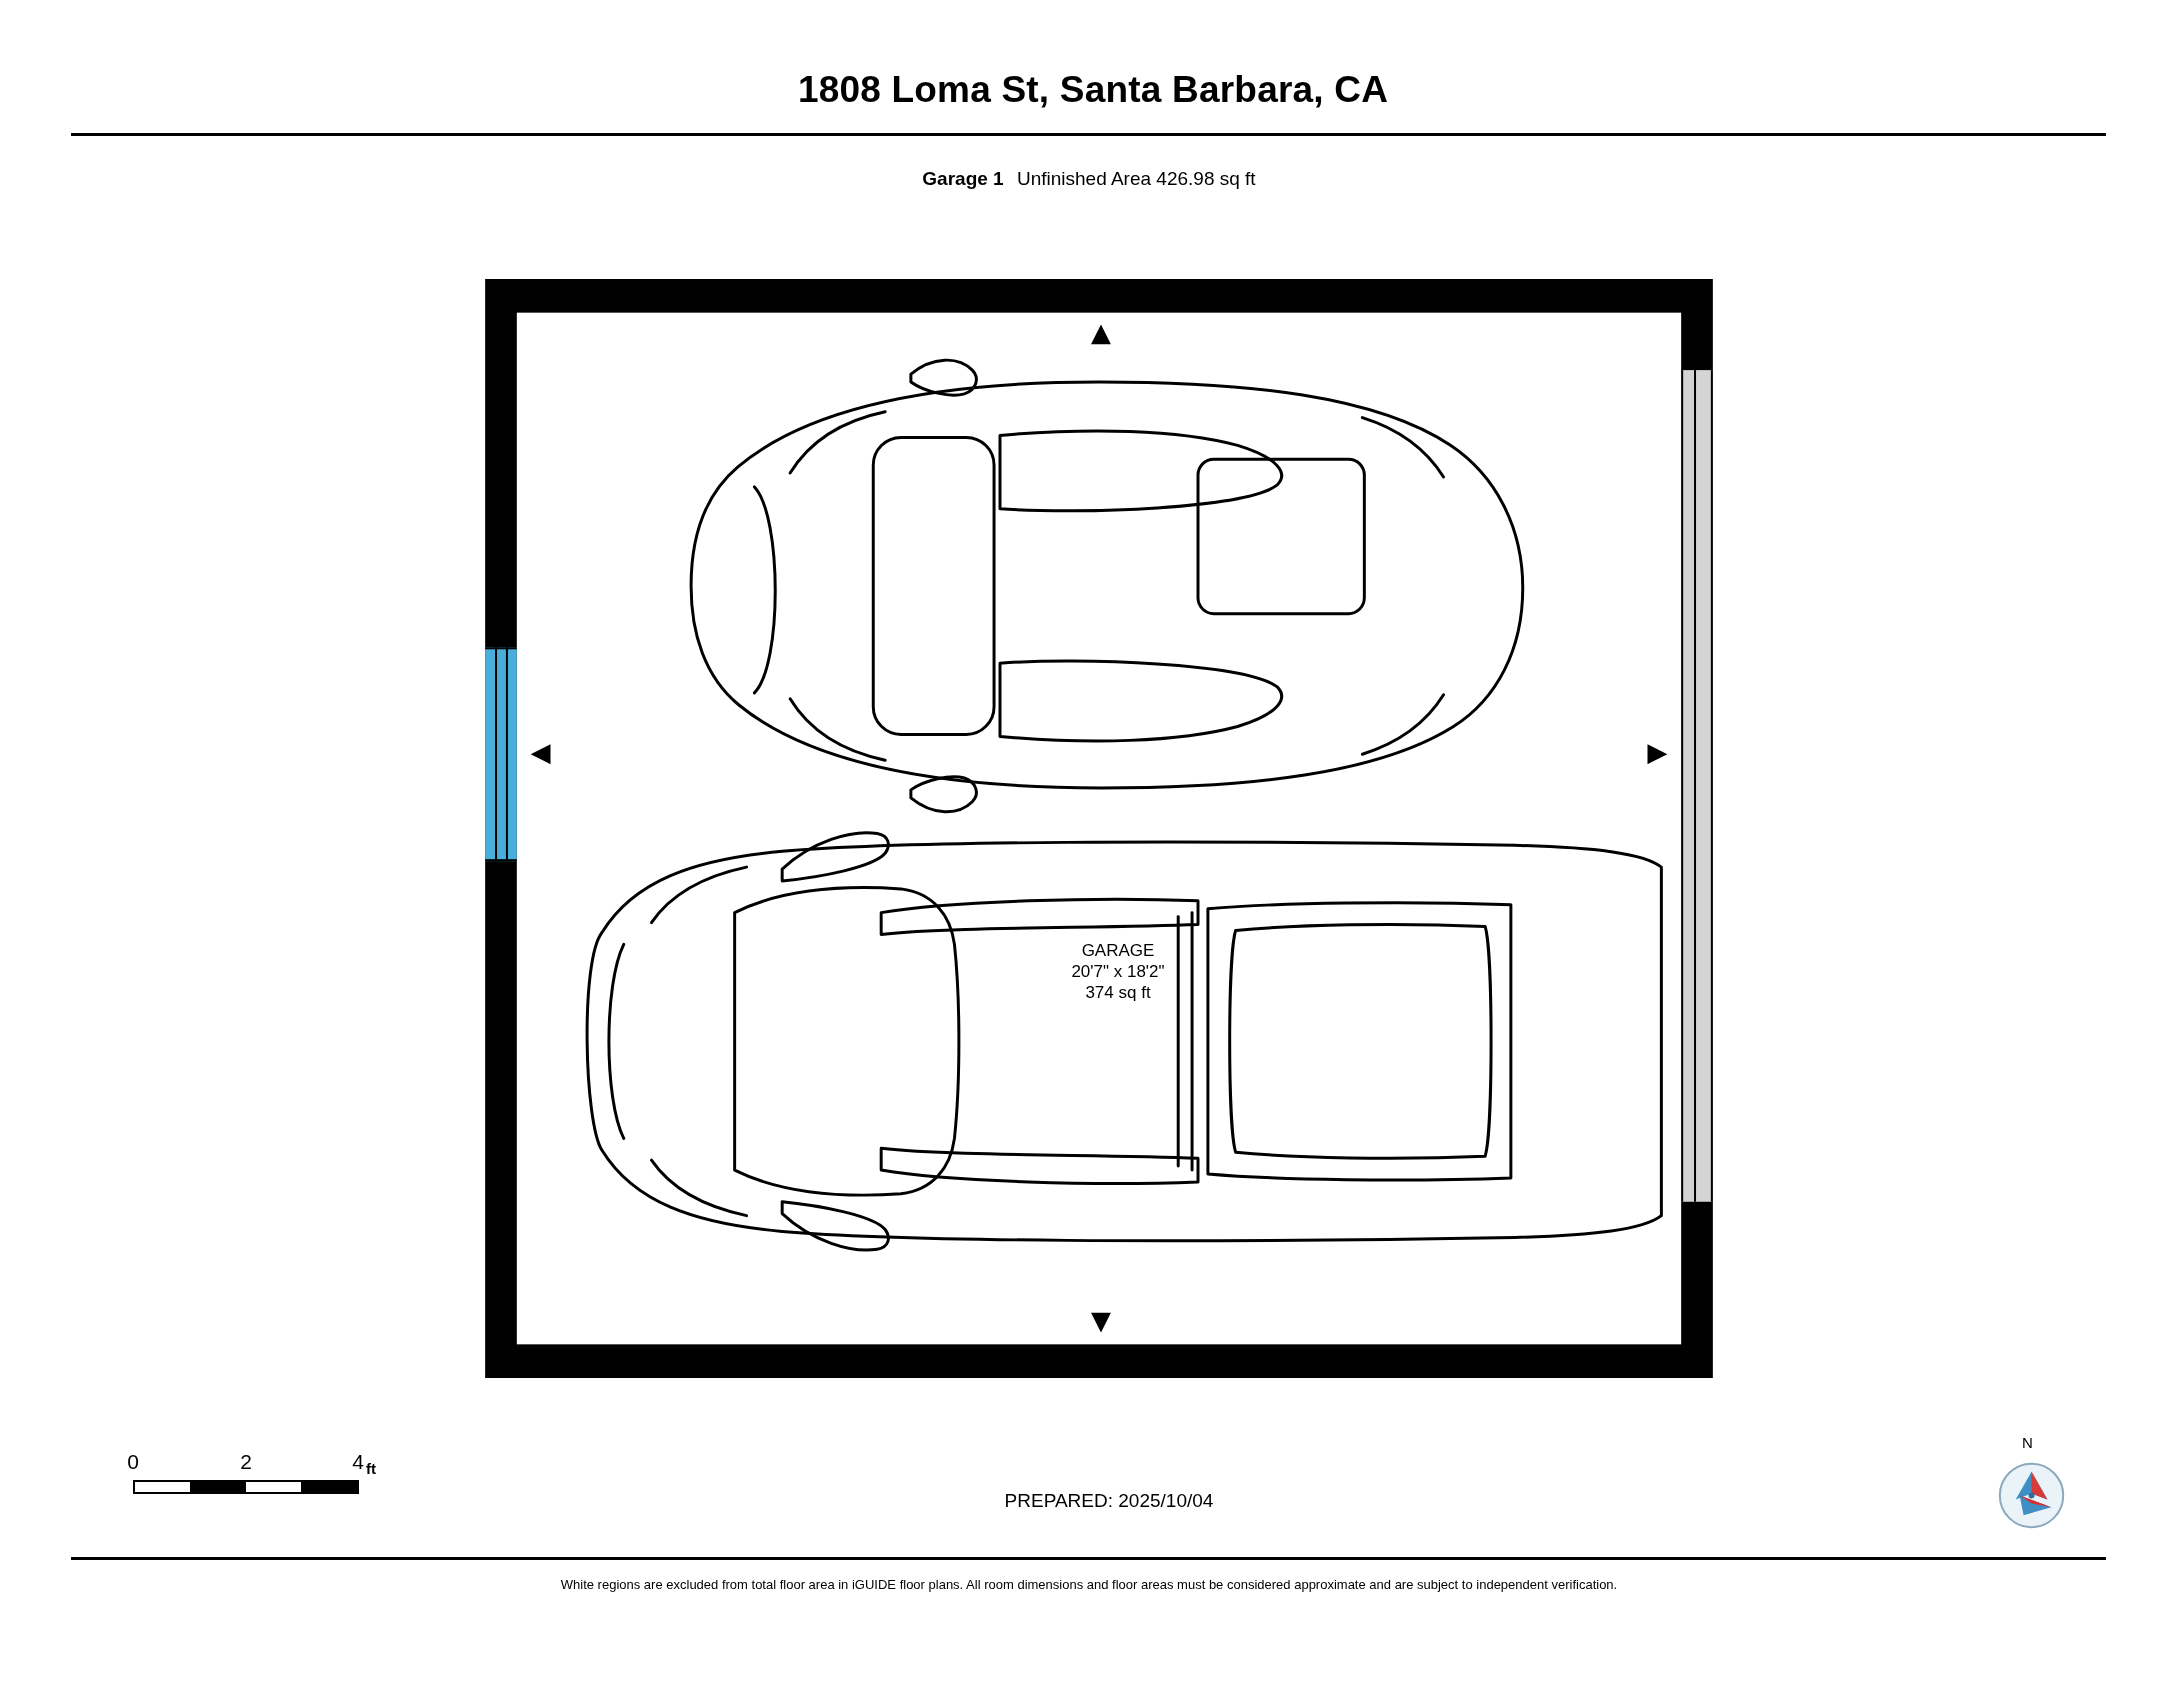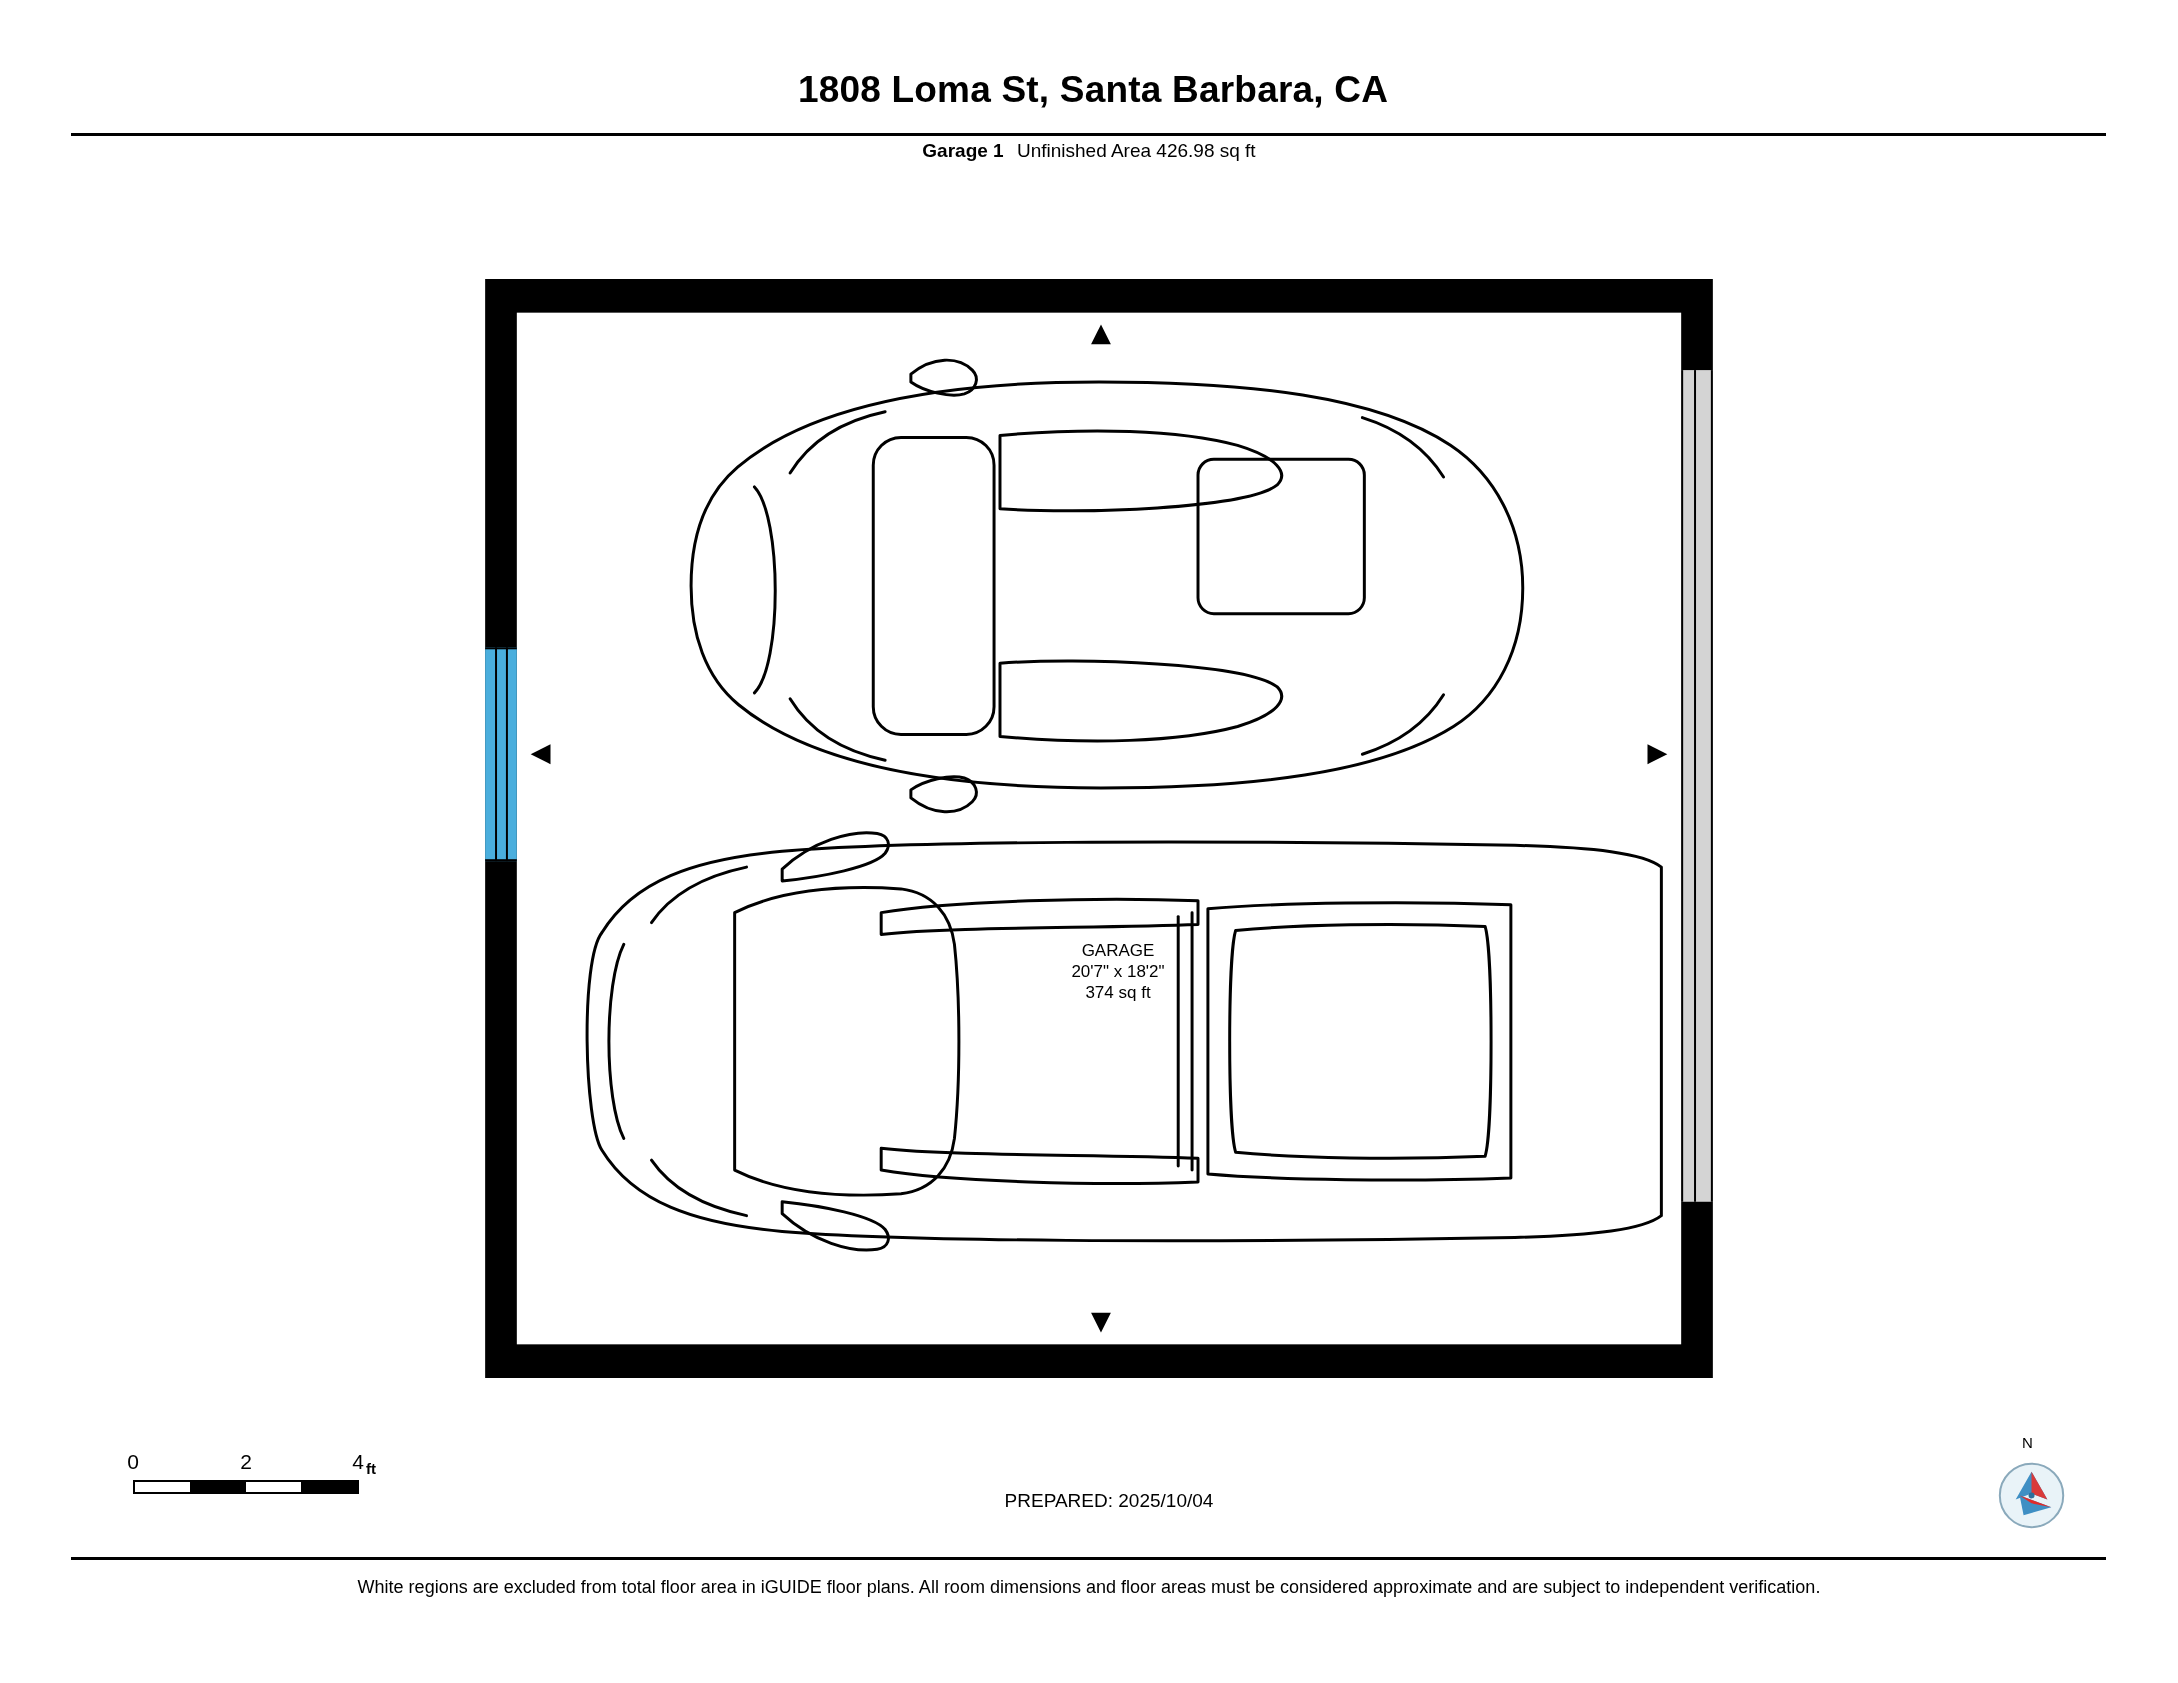--- a/index.html
+++ b/index.html
@@ -30,21 +30,21 @@
   #title-rule {
     position: absolute;
     top: 133px;
     left: 71px;
     width: 2035px;
     height: 3px;
     background: #000;
   }
   #subtitle {
     position: absolute;
-    top: 140px;
+    top: 168px;
     left: 0;
     width: 2178px;
     text-align: center;
     font-size: 19px;
   }
   #subtitle .strong {
     font-weight: bold;
   }
   #subtitle .light {
     font-weight: normal;
@@ -154,21 +154,21 @@
     width: 2035px;
     height: 3px;
     background: #000;
   }
   #footer-note {
     position: absolute;
     top: 1577px;
     left: 0;
     width: 2178px;
     text-align: center;
-    font-size: 18px;
+    font-size: 13px;
   }
 </style>
 </head>
 <body>
 
 <div id="page-title">1808 Loma St, Santa Barbara, CA</div>
 <div id="title-rule"></div>
 <div id="subtitle">
   <span class="strong">Garage 1</span>
   <span class="light">Unfinished Area 426.98 sq ft</span>

